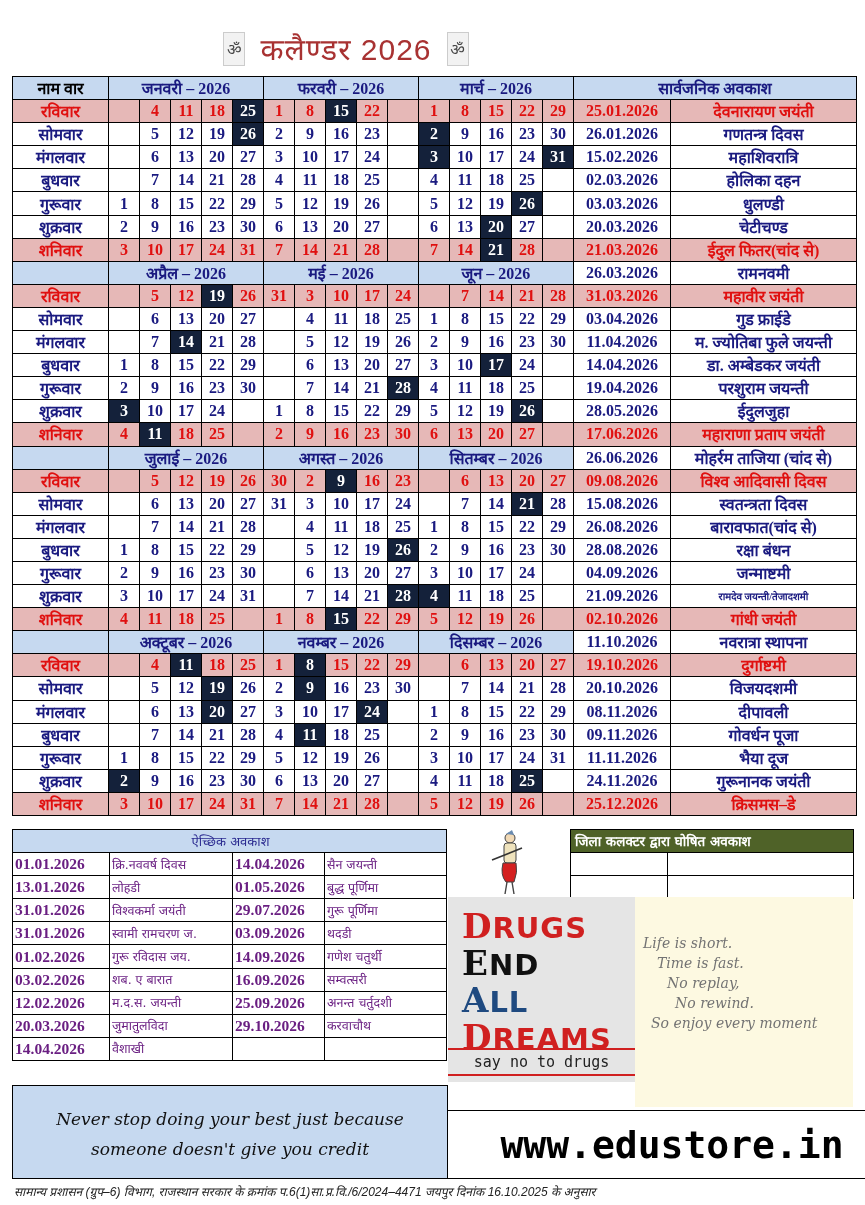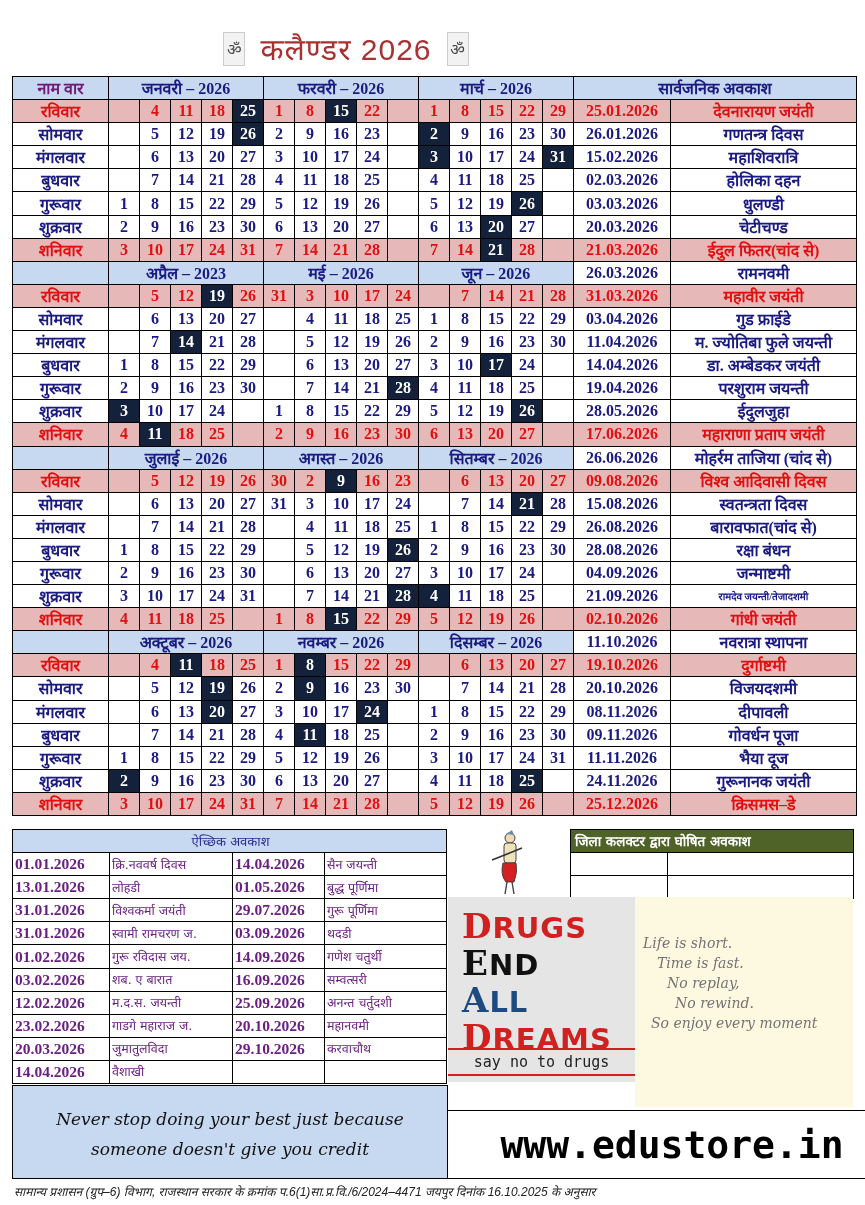--- a/index.html
+++ b/index.html
@@ -62,21 +62,21 @@
       <col style="width: 31px;">
       <col style="width: 31px;">
       <col style="width: 31px;">
       <col style="width: 31px;">
       <col style="width: 31px;">
       <col style="width: 97px;">
       <col style="width: 186px;">
     </colgroup>
   <tbody id="calbody">
       <tr>
-        <td class="mhead lbl" style="background: rgb(198, 217, 240); color: #701a75;">नाम वार</td>
+        <td class="mhead lbl" style="background: rgb(198, 217, 240); color: #000000;">नाम वार</td>
         <td colspan="5" class="mhead">जनवरी – 2026</td>
         <td colspan="5" class="mhead">फरवरी – 2026</td>
         <td colspan="5" class="mhead">मार्च – 2026</td>
         <td colspan="2" class="hhead">सार्वजनिक अवकाश</td>
       </tr>
       <tr class="wk">
         <td class="lbl">रविवार</td>
         <td></td>
         <td>4</td>
         <td>11</td>
@@ -210,21 +210,21 @@
         <td>7</td>
         <td>14</td>
         <td class="hl">21</td>
         <td>28</td>
         <td></td>
         <td class="hd">21.03.2026</td>
         <td class="hn">ईदुल फितर(चांद से)</td>
       </tr>
       <tr>
         <td class="mhead lbl" style="background: rgb(198, 217, 240); color: rgb(42, 42, 144);"></td>
-        <td colspan="5" class="mhead">अप्रैल – 2023</td>
+        <td colspan="5" class="mhead">अप्रैल – 2026</td>
         <td colspan="5" class="mhead">मई – 2026</td>
         <td colspan="5" class="mhead">जून – 2026</td>
         <td class="hd">26.03.2026</td>
         <td class="hn">रामनवमी</td>
       </tr>
       <tr class="wk">
         <td class="lbl">रविवार</td>
         <td></td>
         <td>5</td>
         <td>12</td>
@@ -707,26 +707,20 @@
         <td class="od">03.02.2026</td>
         <td class="on">शब. ए बारात</td>
         <td class="od">16.09.2026</td>
         <td class="on">सम्वत्सरी</td>
       </tr>
       <tr>
         <td class="od">12.02.2026</td>
         <td class="on">म.द.स. जयन्ती</td>
         <td class="od">25.09.2026</td>
         <td class="on">अनन्त चर्तुदशी</td>
-      </tr>
-      <tr>
-        <td class="od">23.02.2026</td>
-        <td class="on">गाडगे महाराज ज.</td>
-        <td class="od">20.10.2026</td>
-        <td class="on">महानवमी</td>
       </tr>
       <tr>
         <td class="od">20.03.2026</td>
         <td class="on">जुमातुलविदा</td>
         <td class="od">29.10.2026</td>
         <td class="on">करवाचौथ</td>
       </tr>
       <tr>
         <td class="od">14.04.2026</td>
         <td class="on">वैशाखी</td>

